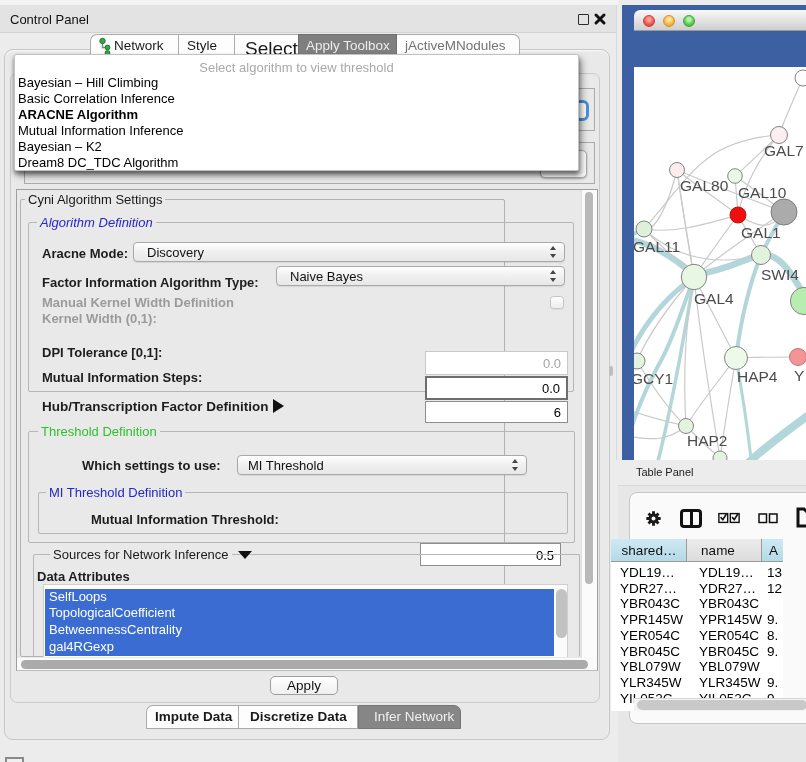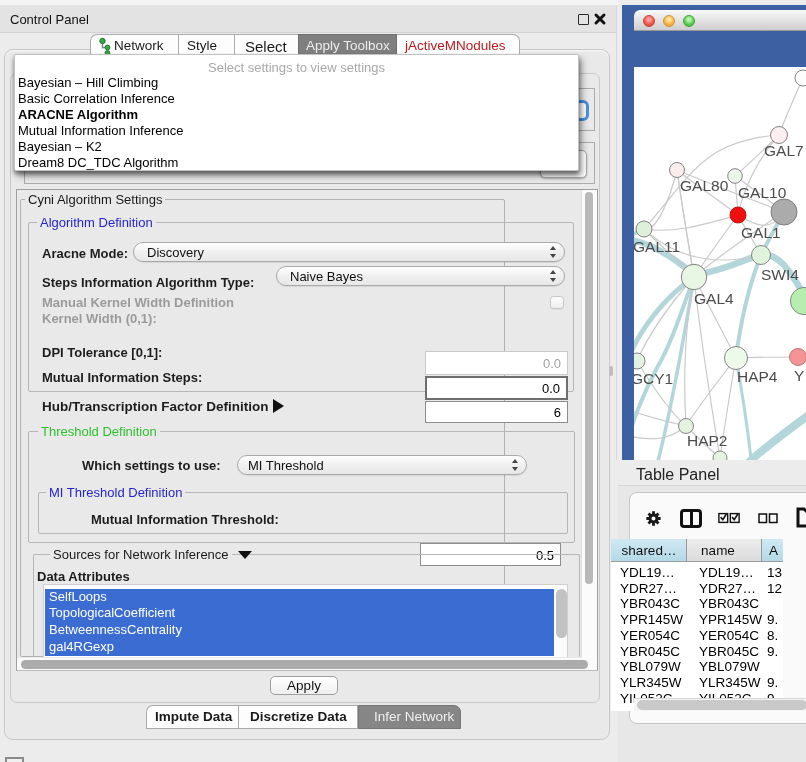--- a/index.html
+++ b/index.html
@@ -2,21 +2,21 @@
 <html><head>
 <meta charset="utf-8">
 <style>
   * { margin:0; padding:0; box-sizing:border-box; }
   html,body { width:806px; height:762px; overflow:hidden; }
   body { font-family:"Liberation Sans", sans-serif; background:#ececec; position:relative; }
   .abs { position:absolute; }
   .lbl { font-size:13px; font-weight:bold; color:#1d1d1d; white-space:nowrap; }
   .dis { color:#9b9b9b; }
   .combo {
-    position:absolute; border:1px solid #a9a9a9; border-radius:10px;
+    position:absolute; border:1px solid #a9a9a9; border-radius:4px;
     background:linear-gradient(#ffffff, #f1f1f1 45%, #e7e7e7);
     box-shadow:0 1px 1px rgba(0,0,0,0.08);
     font-size:13px; color:#111;
   }
   .combo .txt { position:absolute; left:13px; top:50%; transform:translateY(-50%); white-space:nowrap; }
   .arr { position:absolute; right:7px; top:50%; width:7px; height:14px; transform:translateY(-50%); }
   .arr:before, .arr:after { content:""; position:absolute; left:0; border-left:3.5px solid transparent; border-right:3.5px solid transparent; }
   .arr:before { top:1px; border-bottom:4.5px solid #444; }
   .arr:after  { bottom:1px; border-top:4.5px solid #444; }
   .field { position:absolute; background:#fff; font-size:13px; text-align:right;margin-top:36px; }
@@ -49,45 +49,45 @@
   <div class="abs" style="left:208px;top:0;width:99px;height:24px;background:#7f7f7f;border:1px solid #6f6f6f;"></div>
   <div class="abs" style="left:307px;top:0;width:123px;height:24px;background:#fdfdfd;border:1px solid #ababab;border-left:none;border-radius:0 7px 0 0;"></div>
   <svg class="abs" style="left:8px;top:1px;" width="14" height="19" viewBox="0 0 14 19">
     <path d="M4.5 6 V13.5 M4.5 12.5 H9.5" stroke="#7a8699" stroke-width="1.4" fill="none"></path>
     <circle cx="4.5" cy="6" r="2.7" fill="#35a845" stroke="#1d7a2c" stroke-width="1"></circle>
     <circle cx="9.5" cy="12.5" r="2.4" fill="#35a845" stroke="#1d7a2c" stroke-width="1"></circle>
     <circle cx="9.5" cy="18" r="2.4" fill="#35a845" stroke="#1d7a2c" stroke-width="1"></circle>
   </svg>
   <div class="abs" style="left:24px;top:4px;font-size:13.5px;color:#1a1a1a;white-space:nowrap;">Network</div>
   <div class="abs" style="left:97px;top:4px;font-size:13.5px;color:#1a1a1a;white-space:nowrap;">Style</div>
-  <div class="abs" style="left:155px;top:4px;font-size:15px;color:#1a1a1a;white-space:nowrap;">Select</div>
+  <div class="abs" style="left:155px;top:4px;font-size:19px;color:#1a1a1a;white-space:nowrap;">Select</div>
   <div class="abs" style="left:216px;top:4px;font-size:13.5px;color:#ececec;white-space:nowrap;">Apply Toolbox</div>
-  <div class="abs" style="left:315px;top:4px;font-size:13.5px;color:#b91c1c;white-space:nowrap;">jActiveMNodules</div>
+  <div class="abs" style="left:315px;top:4px;font-size:13.5px;color:#737373;white-space:nowrap;">jActiveMNodules</div>
 </div>
 
 <div class="abs" style="left:24px;top:88px;width:571px;height:43px;border:1px solid #ababab;"></div>
 <div class="abs" style="left:560px;top:100px;width:29px;height:21px;border:3px solid #4a90d9;border-radius:6px;background:#fff;"></div>
 <div class="abs" style="left:24px;top:142px;width:571px;height:42px;border:1px solid #ababab;"></div>
 <div class="abs" style="left:540px;top:150px;width:47px;height:28px;border:1px solid #a9a9a9;border-radius:5px;background:#fff;box-shadow:0 1px 2px rgba(0,0,0,0.25);"></div>
 
 <div class="abs" style="left:16px;top:189px;width:582px;height:482px;background:#e9e9e9;border:1px solid #9f9f9f;border-bottom-color:#bbb;overflow:hidden;"></div>
 
 <div class="group" style="left:20px;top:199px;width:485px;height:458px;border-color:#b2b2b2;text-align:right;">
   <div class="gtitle" style="left:4px;color:#1a1a1a;">Cyni Algorithm Settings</div>
 </div>
 
-<div class="group" style="left:28px;top:222px;width:546px;height:170px;">
+<div class="group" style="left:28px;top:222px;width:546px;height:170px;font-style:italic;">
   <div class="gtitle" style="left:8px;color:#2525cc;">Algorithm Definition</div>
 </div>
 <div class="abs lbl" style="left:42px;top:246px;">Aracne Mode:</div>
 <div class="combo" style="left:133px;top:241.5px;width:432px;height:20px;">
     <span class="txt">Discovery</span>
     <span class="arr"></span>
   </div>
-<div class="abs lbl" style="left:42px;top:275px;">Steps Information Algorithm Type:</div>
+<div class="abs lbl" style="left:42px;top:275px;">Factor Information Algorithm Type:</div>
 <div class="combo" style="left:276px;top:266px;width:289px;height:20px;">
     <span class="txt">Naive Bayes</span>
     <span class="arr"></span>
   </div>
 <div class="abs lbl dis" style="left:42px;top:295px;">Manual Kernel Width Definition</div>
 <div class="abs" style="left:550px;top:296px;width:14px;height:13px;background:linear-gradient(#fdfdfd,#ededed);border:1px solid #c6c6c6;border-radius:3.5px;box-shadow:0 1px 1px rgba(0,0,0,0.06);"></div>
 <div class="abs lbl dis" style="left:42px;top:311px;">Kernel Width (0,1):</div>
 <div class="field" style="left:425px;top:315px;width:143px;height:24px;border:1px solid #c9c9c9;">
     <span style="color:#a3a3a3;">0.0</span>
   </div>
@@ -144,21 +144,21 @@
 <div class="abs" style="left:146px;top:705px;height:24px;">
   <div class="abs" style="left:0;top:0;width:92px;height:24px;background:#fdfdfd;border:1px solid #ababab;border-right:none;border-radius:7px 0 0 0;"></div>
   <div class="abs" style="left:92px;top:0;width:120px;height:24px;background:#fdfdfd;border:1px solid #ababab;border-left:1px solid #ababab;"></div>
   <div class="abs" style="left:212px;top:0;width:103px;height:24px;background:#868686;border:1px solid #757575;border-radius:0 7px 0 0;"></div>
   <div class="abs" style="left:9px;top:4px;font-size:13.5px;font-weight:bold;color:#1a1a1a;white-space:nowrap;">Impute Data</div>
   <div class="abs" style="left:104px;top:4px;font-size:13.5px;font-weight:bold;color:#1a1a1a;white-space:nowrap;">Discretize Data</div>
   <div class="abs" style="left:228px;top:4px;font-size:13.5px;color:#f0f0f0;white-space:nowrap;">Infer Network</div>
 </div>
 
 <div class="abs" style="left:14px;top:54px;width:565px;height:117px;background:#ffffff;border:1px solid #c2c2c2;border-radius:2px;box-shadow:0 3px 4px rgba(0,0,0,0.42), 3px 5px 7px rgba(0,0,0,0.35);z-index:40;">
-  <div class="abs" style="left:0;top:5px;width:100%;text-align:center;font-size:13px;color:#a9a9a9;">Select settings to view settings</div>
+  <div class="abs" style="left:0;top:5px;width:100%;text-align:center;font-size:13px;color:#a9a9a9;">Select algorithm to view threshold</div>
   <div class="abs" style="left:3px;top:20px;font-size:13px;color:#000;line-height:16px;">
     Bayesian – Hill Climbing<br>
     Basic Correlation Inference<br>
     <b>ARACNE Algorithm</b><br>
     Mutual Information Inference<br>
     Bayesian – K2<br>
     Dream8 DC_TDC Algorithm
   </div>
 </div>
 
@@ -247,21 +247,21 @@
     <text x="-3" y="317">GCY1</text>
     <text x="103" y="315">HAP4</text>
     <text x="160" y="314">Y</text>
     <text x="53" y="379">HAP2</text>
   </g>
 </svg>
 </div>
 
 <div class="abs" style="left:618px;top:460px;width:188px;height:302px;background:#e7e7e7;"></div>
 <div class="abs" style="left:618px;top:460px;width:188px;height:26px;background:#ececec;border-bottom:1px solid #d8d8d8;"></div>
-<div class="abs" style="left:636px;top:466px;font-size:16px;color:#222;">Table Panel</div>
+<div class="abs" style="left:636px;top:466px;font-size:11px;color:#222;">Table Panel</div>
 <div class="abs" style="left:629px;top:492px;width:190px;height:232px;background:#fafafa;border:1px solid #c6c6c6;border-radius:8px;"></div>
 
 <svg class="abs" style="left:645px;top:510px;" width="17" height="17" viewBox="0 0 19 19">
   <g fill="#1a1a1a">
       <circle cx="9.5" cy="9.5" r="5.6"></circle>
   <g stroke="#1a1a1a" stroke-width="3.2">
     <path d="M9.5 1.5 V17.5 M1.5 9.5 H17.5 M3.9 3.9 L15.1 15.1 M15.1 3.9 L3.9 15.1"></path>
   </g>
     </g>
   <circle cx="9.5" cy="9.5" r="2.2" fill="#fafafa"></circle>

